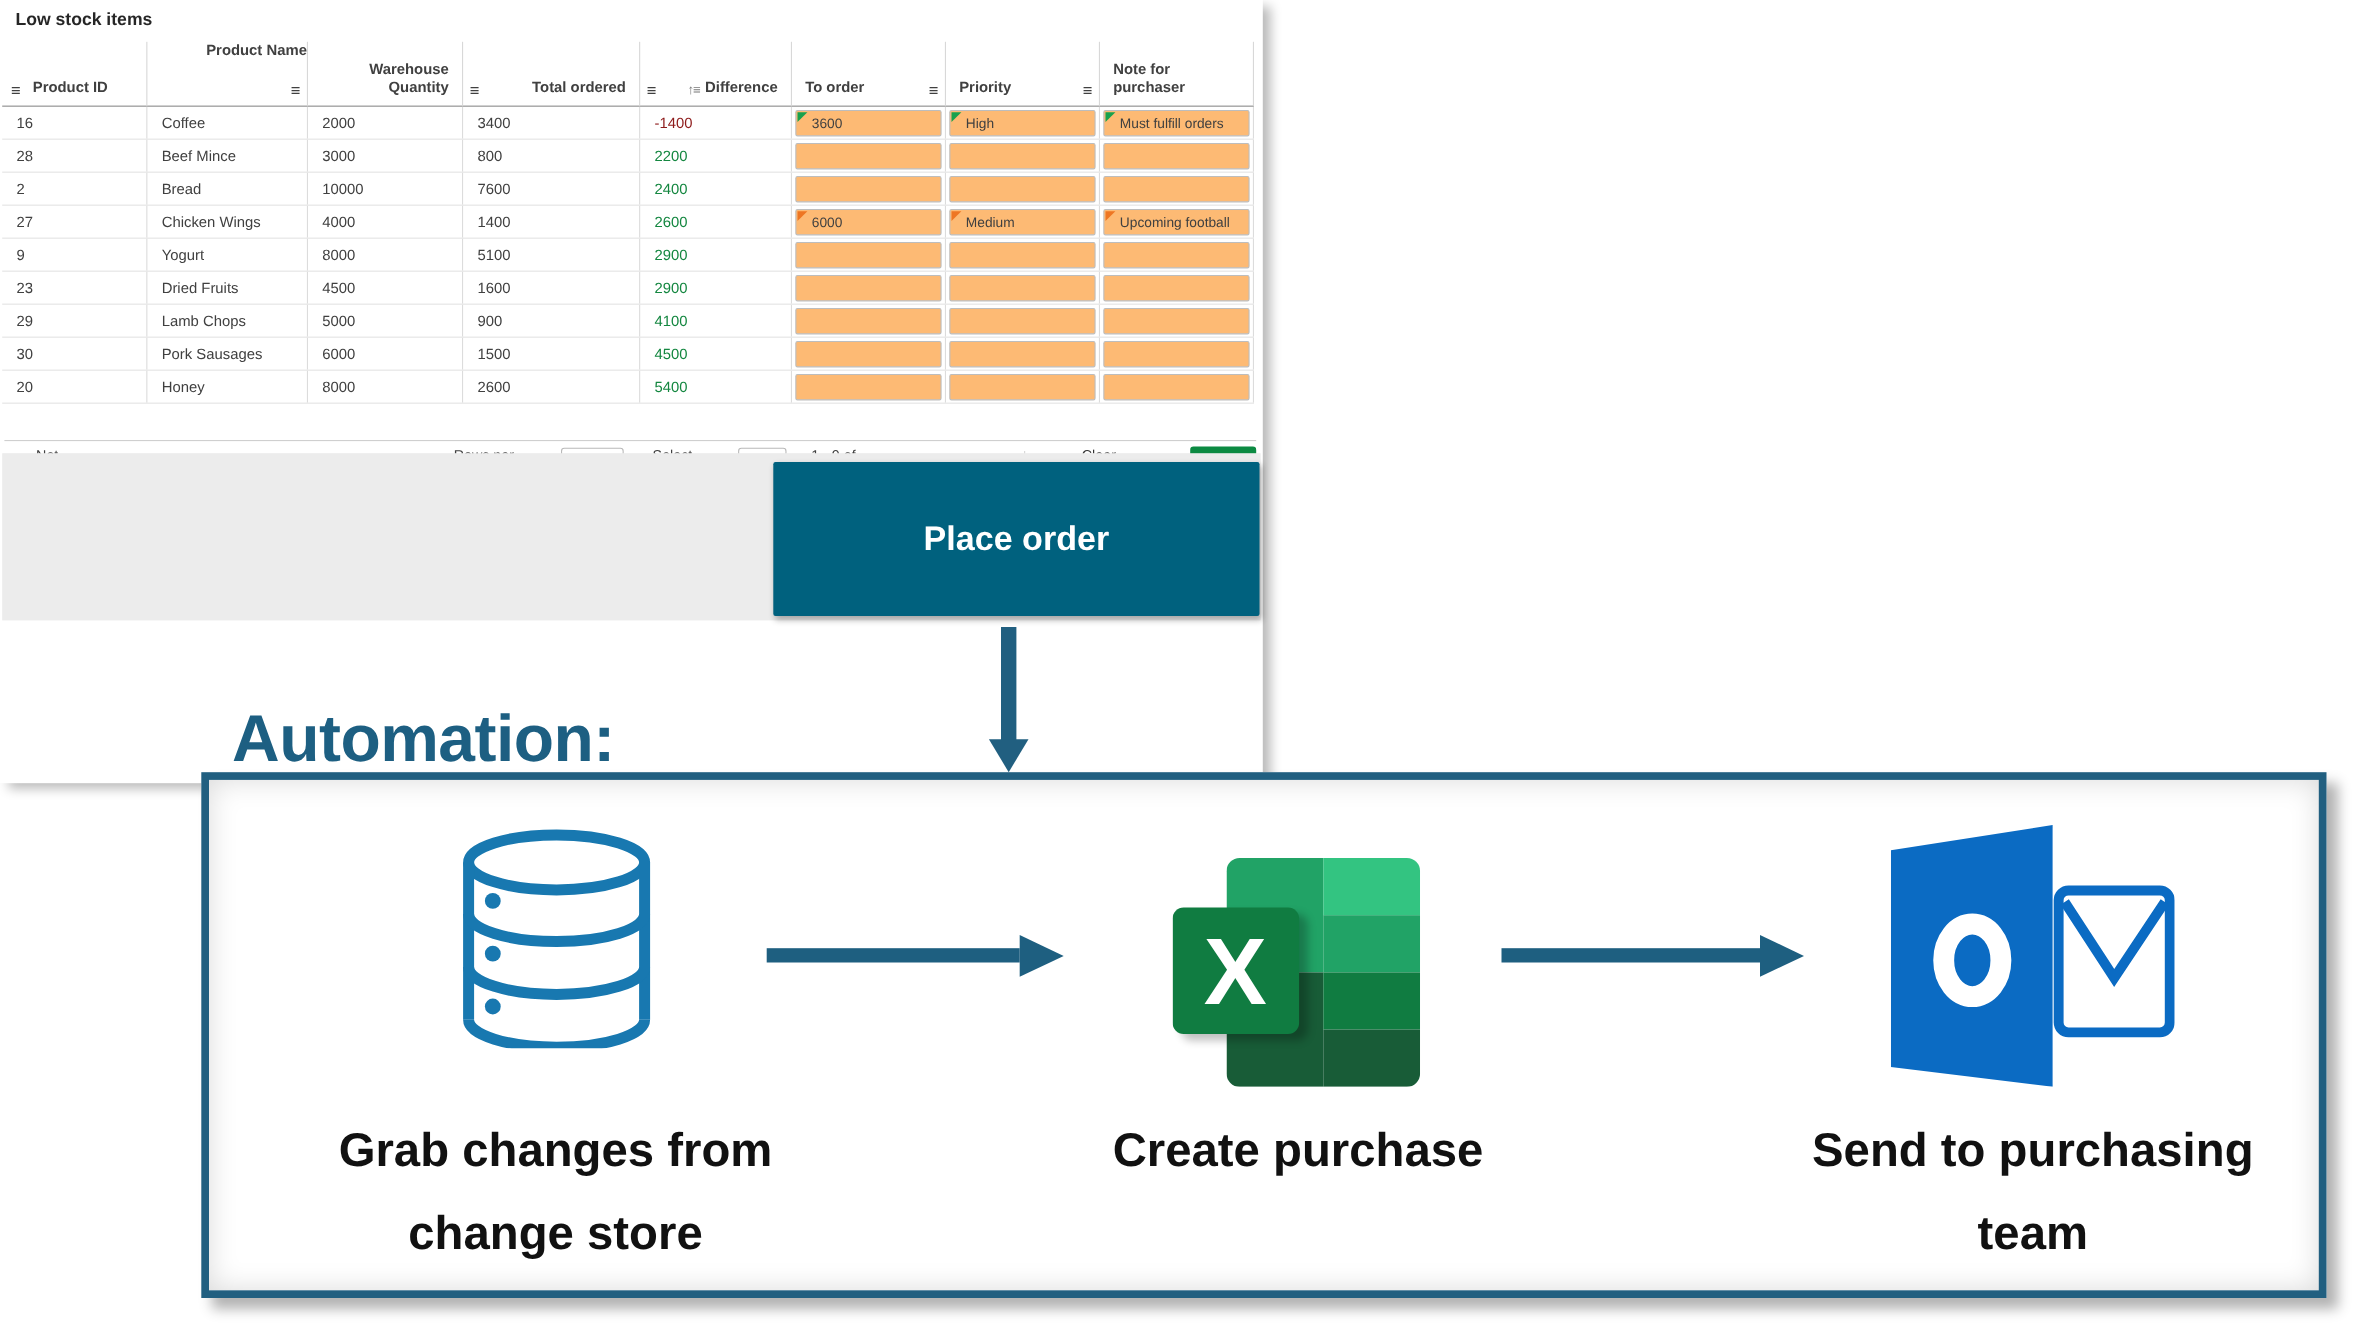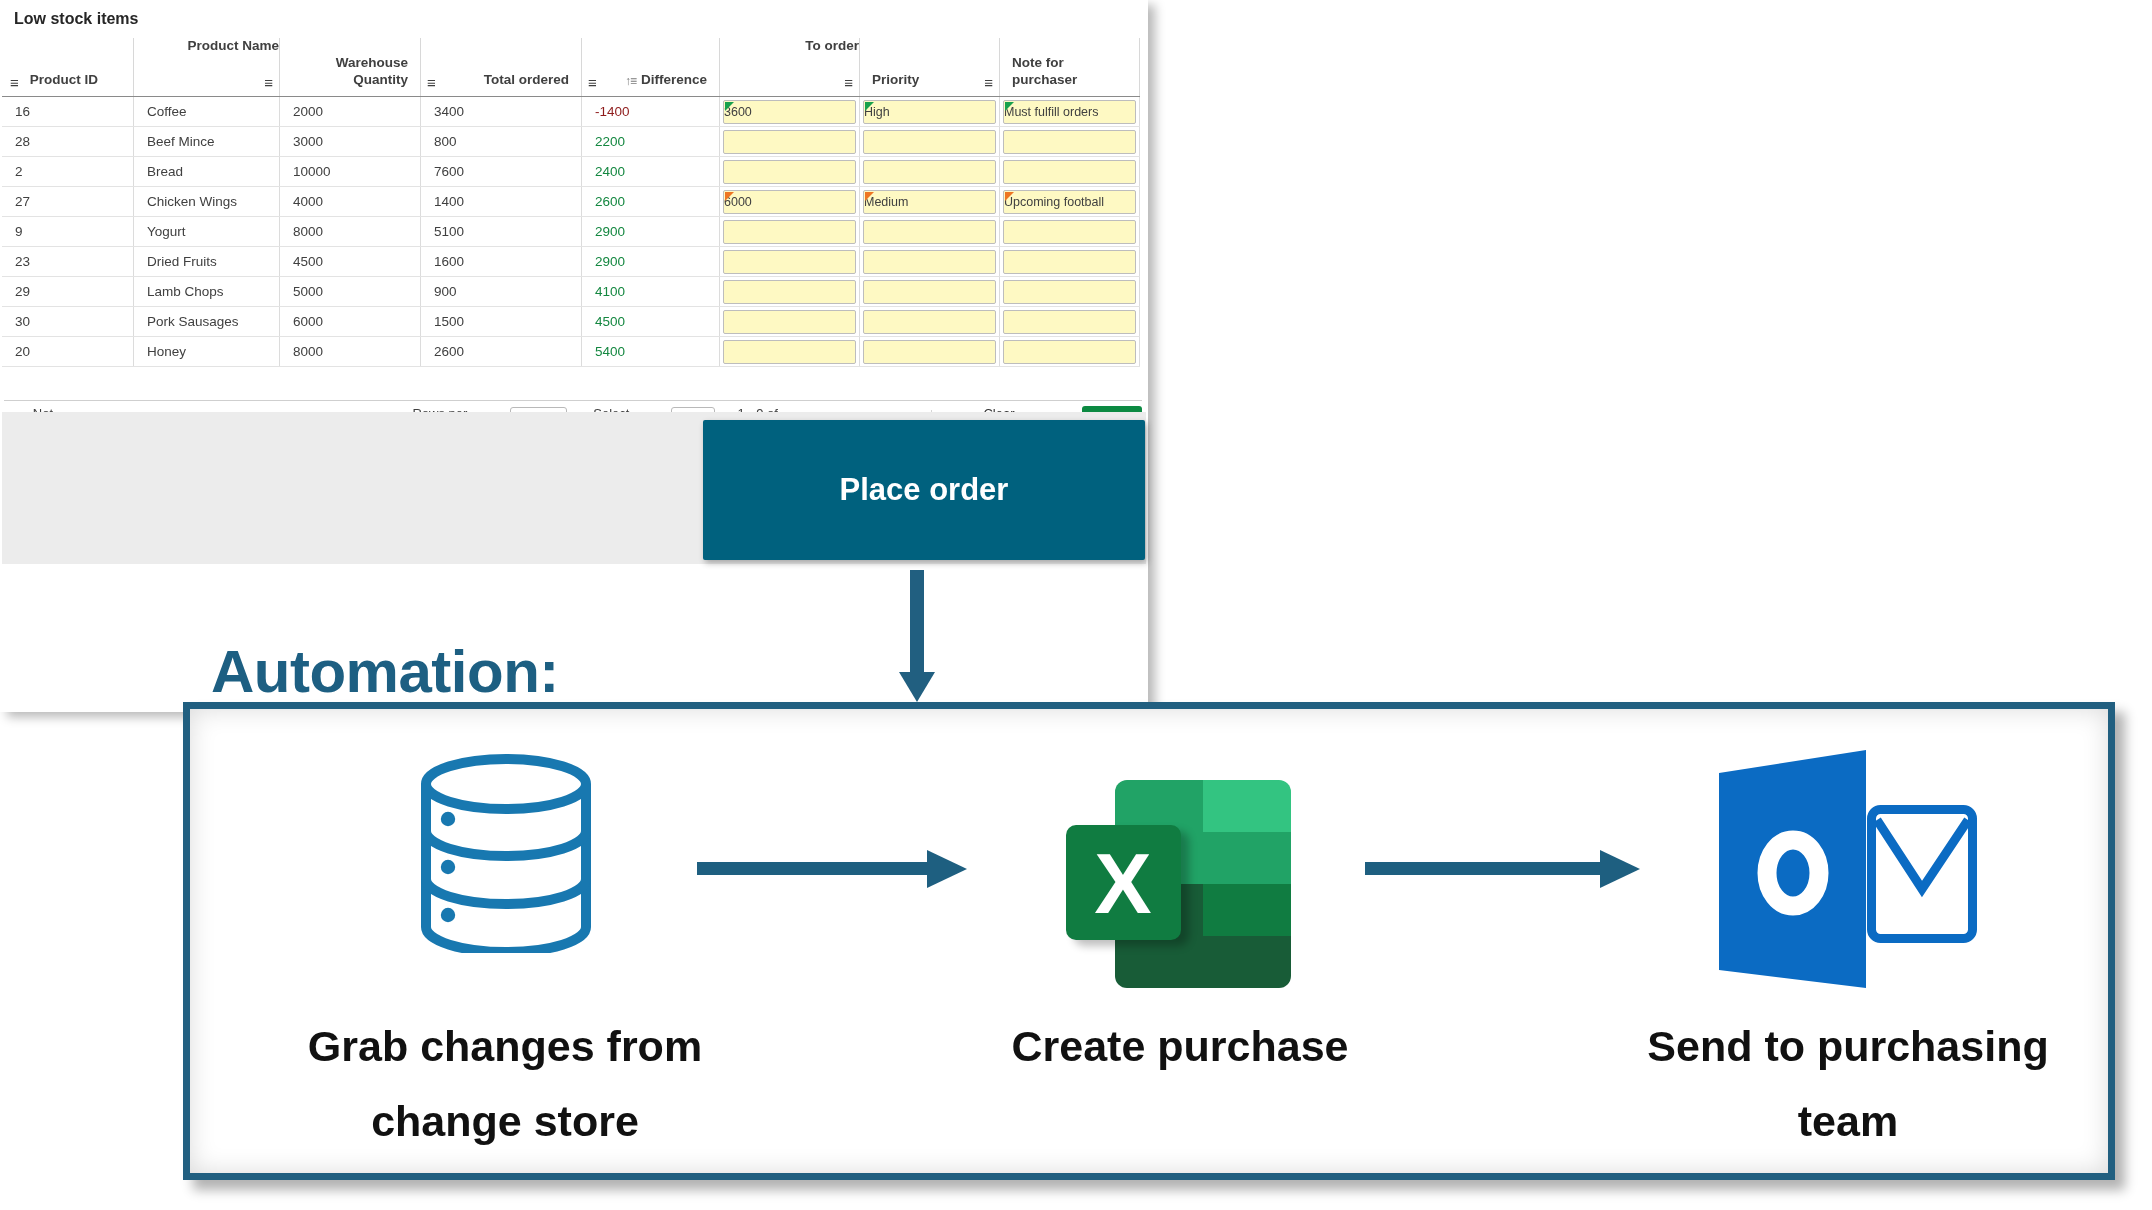--- a/index.html
+++ b/index.html
@@ -21,22 +21,22 @@
   .sorticon{font-size:12px;color:#7a7a7a;font-weight:normal;margin-right:5px;letter-spacing:-1px;}
   .th.right{justify-content:flex-end;text-align:right;}
   .sp{flex:1;}
 
   .tr{display:flex;height:29px;border-bottom:1px solid #e3e3e3;}
   .td{box-sizing:border-box;border-right:1px solid #dcdcdc;font-size:13.5px;
       display:flex;align-items:center;padding-left:13px;overflow:hidden;white-space:nowrap;}
   .td.edit{padding:0 3px;}
   .neg{color:#8e1b1b;} .pos{color:#148740;}
   .editbox{position:relative;box-sizing:border-box;width:100%;height:24px;border:1px solid #bdbdbd;
-           border-radius:2px;background:#fef9c3;display:flex;align-items:center;
-           font-size:12.5px;overflow:hidden;white-space:nowrap;}
+           border-radius:2px;background:#fdba74;display:flex;align-items:center;
+           padding-left:14px;font-size:12.5px;overflow:hidden;white-space:nowrap;}
   .editbox::before{content:"";position:absolute;top:1px;left:1px;border-style:solid;border-width:0;}
   .editbox.saved::before{border-width:9px 9px 0 0;border-color:#18a14d transparent transparent transparent;}
   .editbox.notsaved::before{border-width:9px 9px 0 0;border-color:#ee7623 transparent transparent transparent;}
 
   
   .tfoot{position:absolute;left:2px;top:362px;width:1138px;height:40px;border-top:1px solid #cfcfcf;
          display:flex;align-items:center;font-size:13px;}
   .legend{display:flex;align-items:center;margin-left:12px;gap:8px;}
   .sq{width:12px;height:12px;border-radius:1px;display:inline-block;}
   .sq.orange{background:#ee7623;} .sq.green{background:#0c9145;} .sq.blue{background:#0f5cad;}
@@ -99,21 +99,21 @@
         <span class="burger">≡</span>
         <span class="sp"></span>
         <span>Total ordered</span>
       </div>
       <div class="th c4" style="padding-left:6px;padding-right:12px;">
         <span class="burger">≡</span>
         <span class="sp"></span>
         <span class="sorticon">↑≡</span>
         <span>Difference</span>
       </div>
-      <div class="th c5" style="padding-left:12px;flex-direction:column;">
+      <div class="th c5" style="padding-left:12px;">
         <span>To order</span>
         <span class="sp"></span>
         <span class="burger" style="margin-right:6px;">≡</span>
       </div>
       <div class="th c6" style="padding-left:12px;">
         <span>Priority</span>
         <span class="sp"></span>
         <span class="burger" style="margin-right:6px;">≡</span>
       </div>
       <div class="th c7" style="padding-left:12px;padding-right:10px;">

